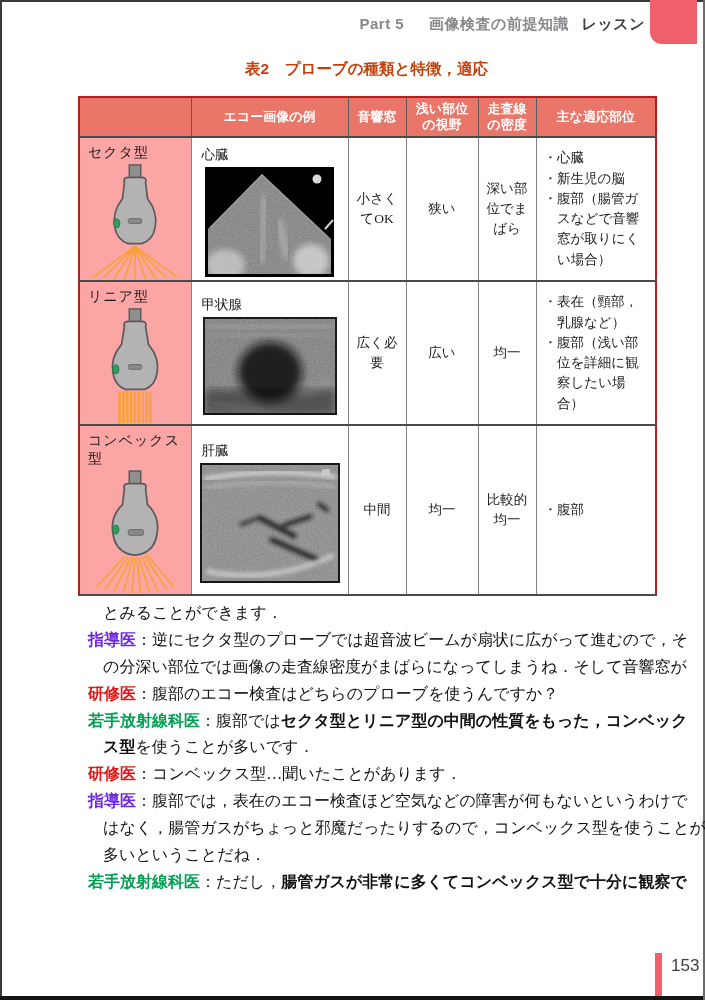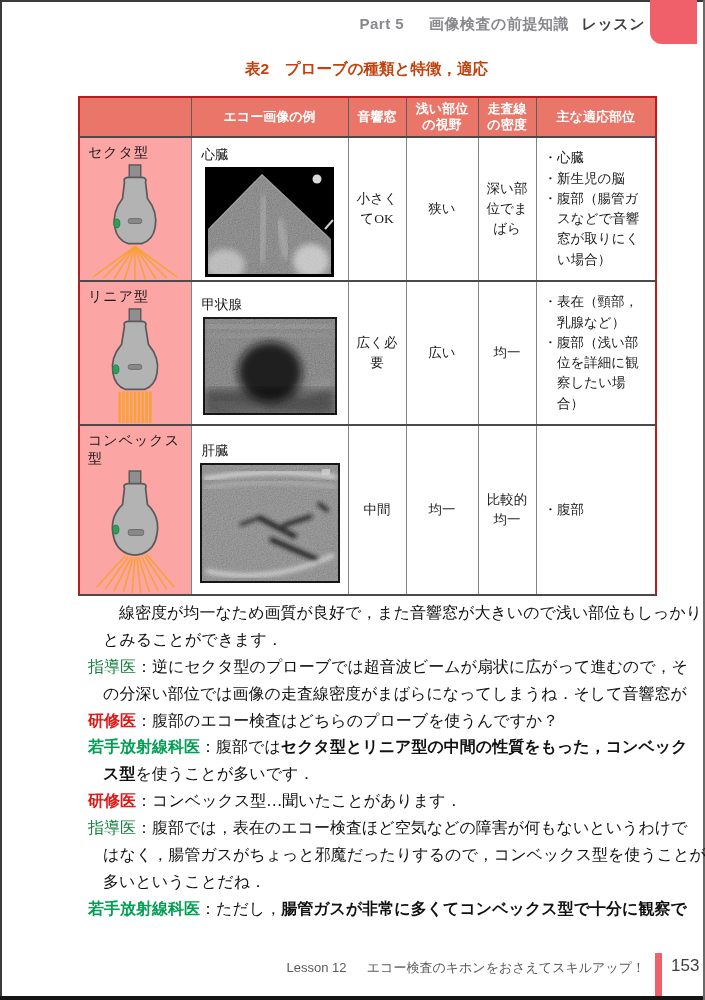--- a/index.html
+++ b/index.html
@@ -55,21 +55,21 @@
   td.ind-cell .inner{padding:4px 5px 4px 7px;}
   .bullet-item{display:flex;}
   .bullet-item .bl{flex:0 0 13px;}
   .bullet-item .bt{flex:1;}
 
   
   .dialogue{position:absolute;left:88px;top:600px;width:568px;}
   .dline{height:26.9px;line-height:26.9px;font-size:16px;color:#111;white-space:nowrap;}
   .dline.ind1{margin-left:15px;}
   .dline.ind2{margin-left:31px;}
-  .seg-blue{font-family:"Liberation Sans",sans-serif;font-weight:normal;color:#15803d;}
+  .seg-blue{font-family:"Liberation Sans",sans-serif;font-weight:bold;color:#6d28d9;}
   .seg-red{font-family:"Liberation Sans",sans-serif;font-weight:bold;color:#DE1717;}
   .seg-green{font-family:"Liberation Sans",sans-serif;font-weight:bold;color:#00A053;}
   .seg-bold{font-family:"Liberation Sans",sans-serif;font-weight:bold;color:#111;}
 
   
   .footer-lesson{
     position:absolute;top:959px;right:60px;font-family:"Liberation Sans",sans-serif;
     font-size:13px;color:#5a5a5a;
   }
   .footer-bar{position:absolute;left:655px;top:953px;width:7px;height:43px;background:#F0606B;}
@@ -322,34 +322,28 @@
                 <span class="bl">・</span>
                 <span class="bt">腹部</span>
               </div>
             </div>
         </td>
       </tr>
     </tbody>
   </table>
 
   <div class="dialogue">
-      <div class="dline ind2"><span>線密度が均一なため画質が良好で，また音響窓が大きいので浅い部位もしっかり</span></div>
       <div class="dline ind1"><span>とみることができます．</span></div>
       <div class="dline ind0"><span class="seg-blue">指導医</span><span>：逆にセクタ型のプローブでは超音波ビームが扇状に広がって進むので，そ</span></div>
       <div class="dline ind1"><span>の分深い部位では画像の走査線密度がまばらになってしまうね．そして音響窓が</span></div>
       <div class="dline ind0"><span class="seg-red">研修医</span><span>：腹部のエコー検査はどちらのプローブを使うんですか？</span></div>
       <div class="dline ind0"><span class="seg-green">若手放射線科医</span><span>：腹部では</span><span class="seg-bold">セクタ型とリニア型の中間の性質をもった，コンベック</span></div>
       <div class="dline ind1"><span class="seg-bold">ス型</span><span>を使うことが多いです．</span></div>
       <div class="dline ind0"><span class="seg-red">研修医</span><span>：コンベックス型…聞いたことがあります．</span></div>
       <div class="dline ind0"><span class="seg-blue">指導医</span><span>：腹部では，表在のエコー検査ほど空気などの障害が何もないというわけで</span></div>
       <div class="dline ind1"><span>はなく，腸管ガスがちょっと邪魔だったりするので，コンベックス型を使うことが</span></div>
       <div class="dline ind1"><span>多いということだね．</span></div>
       <div class="dline ind0"><span class="seg-green">若手放射線科医</span><span>：ただし，</span><span class="seg-bold">腸管ガスが非常に多くてコンベックス型で十分に観察で</span></div>
     </div>
 
-  <div class="footer-lesson">
-    <span>Lesson 12</span>
-    <span>　</span>
-    <span>エコー検査のキホンをおさえてスキルアップ！</span>
-  </div>
   <div class="footer-bar"></div>
   <div class="footer-page">153</div>
 </div>
 
 </body></html>

